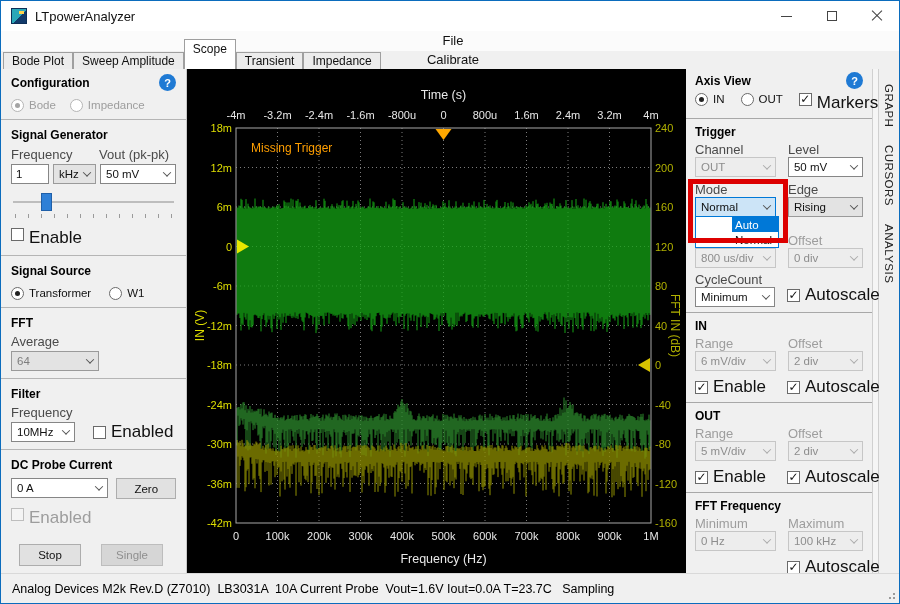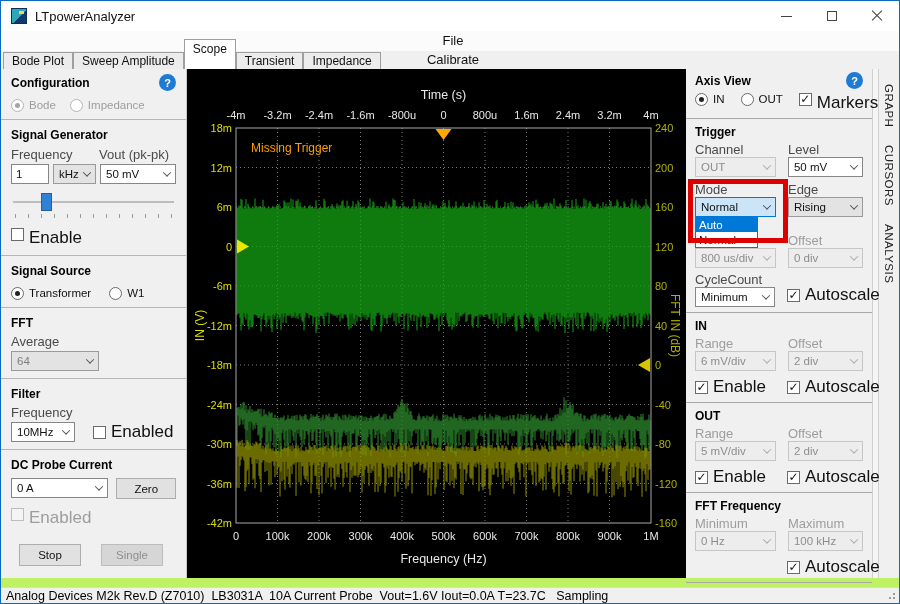--- a/index.html
+++ b/index.html
@@ -79,27 +79,27 @@
 
   
   .rp-sec { padding:3px 9px 5px; border-bottom:1px solid #a8a8a8; position:relative; }
   .r2 { display:flex; gap:12px; margin-top:2px; }
   .c1 { width:82px; position:relative; }
   .c2 { width:76px; position:relative; }
   .check-row { display:flex; gap:12px; margin-top:6px; align-items:center; }
   .check-pair { display:flex; align-items:center; width:82px; }
   .check-pair.w2 { width:76px; }
 
-  .dd-list { position:absolute; top:34px; left:0; width:63px; background:#fff; border:1px solid #0078d7; z-index:25; }
+  .dd-list { position:absolute; top:34px; left:0; width:84px; background:#fff; border:1px solid #0078d7; z-index:25;padding-left:36px; }
   .dd-item { height:15px; font-size:11.5px; color:#111; padding:0 3px; display:flex; align-items:center; }
   .dd-item.sel { background:#0078d7; color:#fff; }
   .red-annotation { position:absolute; left:-7px; top:-3px; width:100px; height:64px; border:5px solid #dd0000; z-index:40; pointer-events:none; }
 
   
-  .statusbar { position:absolute; bottom:0; left:0; right:0; height:16px; background:#f0f0f0; border-top:1px solid #d9d9d9; display:flex; align-items:center; padding-left:5px; }
+  .statusbar { position:absolute; bottom:0; left:0; right:0; height:30px; background:#f0f0f0; border-top:1px solid #d9d9d9; display:flex; align-items:center; padding-left:11px; }
   .status-text { font-size:12.5px; color:#000; white-space:pre; }
   .grip { position:absolute; right:3px; bottom:3px; width:10px; height:10px;
           background-image:radial-gradient(#9a9a9a 1px, transparent 1.2px);
           background-size:4px 4px; background-position:bottom right; clip-path:polygon(100% 0,100% 100%,0 100%); }
 
   svg text { font-family:"Liberation Sans","DejaVu Sans",sans-serif; }
 </style>
 </head>
 <body>
 

